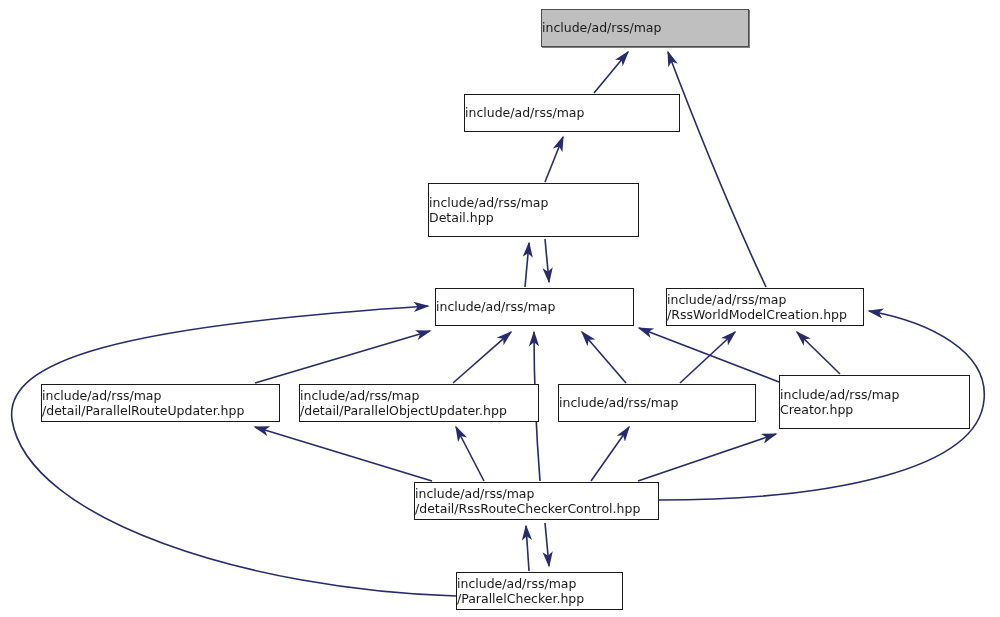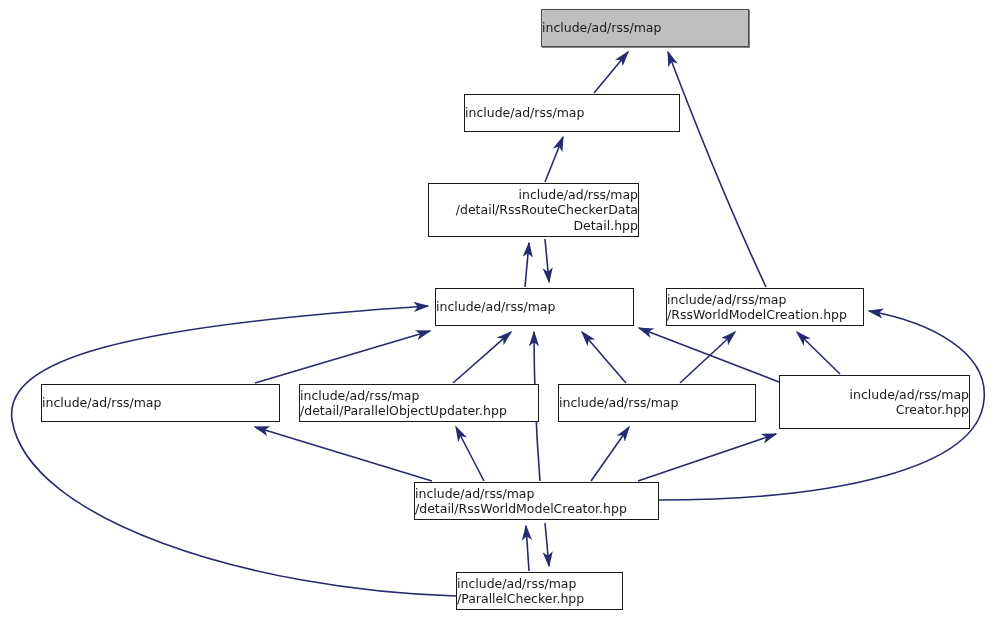--- a/index.html
+++ b/index.html
@@ -24,21 +24,21 @@
     pointer-events: none;
   }
   .node {
     position: absolute;
     box-sizing: border-box;
     border: 1px solid #1a1a1a;
     background: #ffffff;
     color: #1a1a1a;
     display: flex;
     flex-direction: column;
-    align-items: flex-end;
+    align-items: flex-start;
     justify-content: center;
     font-size: 12.5px;
     line-height: 15.5px;
     white-space: pre;
     text-align: center;
     z-index: 2;
   }
   .node.highlight {
     background: #bfbfbf;
     border: 1px solid #4d4d4d;
@@ -110,54 +110,54 @@
   <div class="node highlight leftal" style="left:541px; top:9px; width:208px; height:38px;">
     <span class="ln">include/ad/rss/map</span>
   </div>
 
   <div class="node leftal" style="left:464px; top:94px; width:216px; height:38px;">
     <span class="ln">include/ad/rss/map</span>
   </div>
 
   <div class="node" style="left:428px; top:183px; width:211px; height:54px;">
     <span class="ln">include/ad/rss/map</span>
-    <span class="ln">/detail/RssRouteCheckerData</span>
     <span class="ln">Detail.hpp</span>
   </div>
 
   <div class="node leftal" style="left:435px; top:288px; width:199px; height:38px;">
     <span class="ln">include/ad/rss/map</span>
   </div>
 
   <div class="node leftal" style="left:666px; top:288px; width:198px; height:38px;">
     <span class="ln">include/ad/rss/map</span>
     <span class="ln">/RssWorldModelCreation.hpp</span>
   </div>
 
   <div class="node leftal" style="left:41px; top:384px; width:239px; height:38px;">
     <span class="ln">include/ad/rss/map</span>
+    <span class="ln">/detail/ParallelRouteUpdater.hpp</span>
   </div>
 
   <div class="node leftal" style="left:299px; top:384px; width:240px; height:38px;">
     <span class="ln">include/ad/rss/map</span>
     <span class="ln">/detail/ParallelObjectUpdater.hpp</span>
   </div>
 
   <div class="node leftal" style="left:558px; top:384px; width:198px; height:38px;">
     <span class="ln">include/ad/rss/map</span>
   </div>
 
   <div class="node" style="left:779px; top:375px; width:191px; height:54px;">
     <span class="ln">include/ad/rss/map</span>
     <span class="ln">Creator.hpp</span>
   </div>
 
   <div class="node leftal" style="left:414px; top:482px; width:245px; height:38px;">
     <span class="ln">include/ad/rss/map</span>
-    <span class="ln">/detail/RssWorldModelCreator.hpp</span>
+    <span class="ln">/detail/RssRouteCheckerControl.hpp</span>
   </div>
 
   <div class="node leftal" style="left:456px; top:572px; width:167px; height:38px;">
     <span class="ln">include/ad/rss/map</span>
     <span class="ln">/ParallelChecker.hpp</span>
   </div>
 
 </div>
 
 </body></html>

